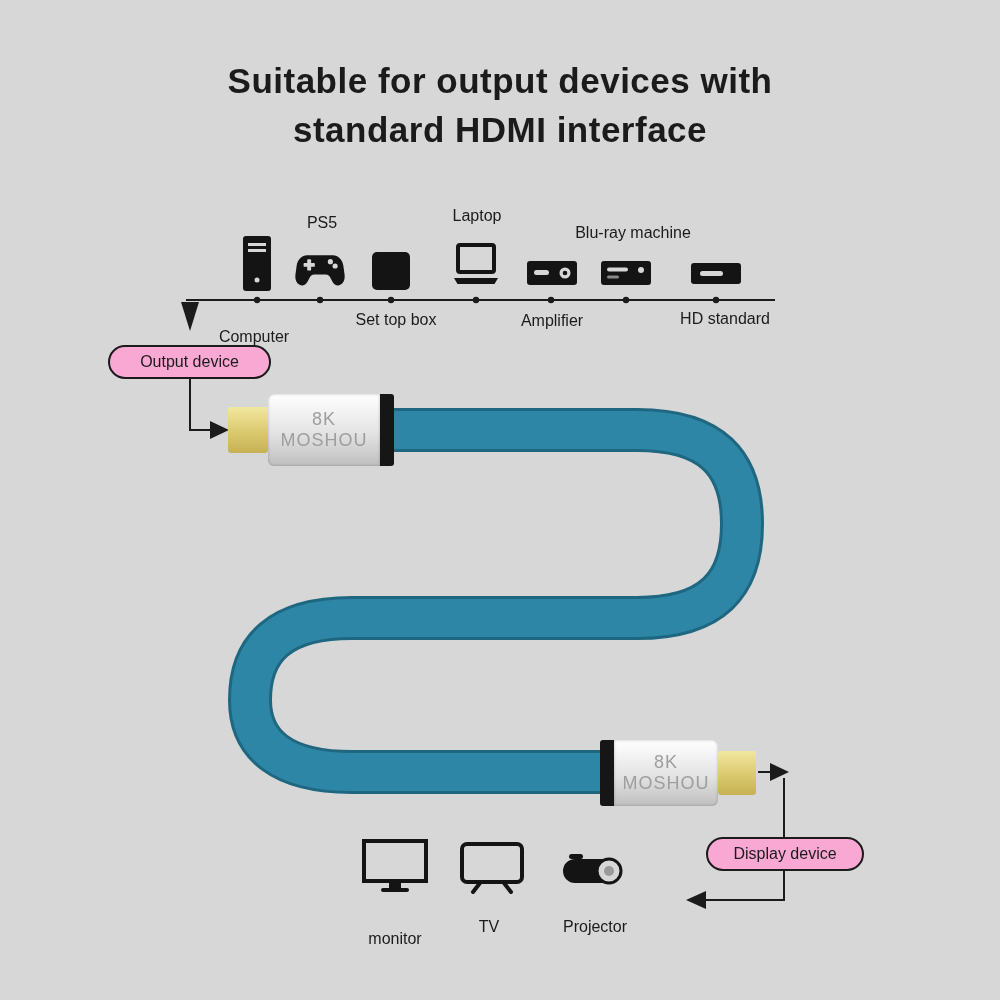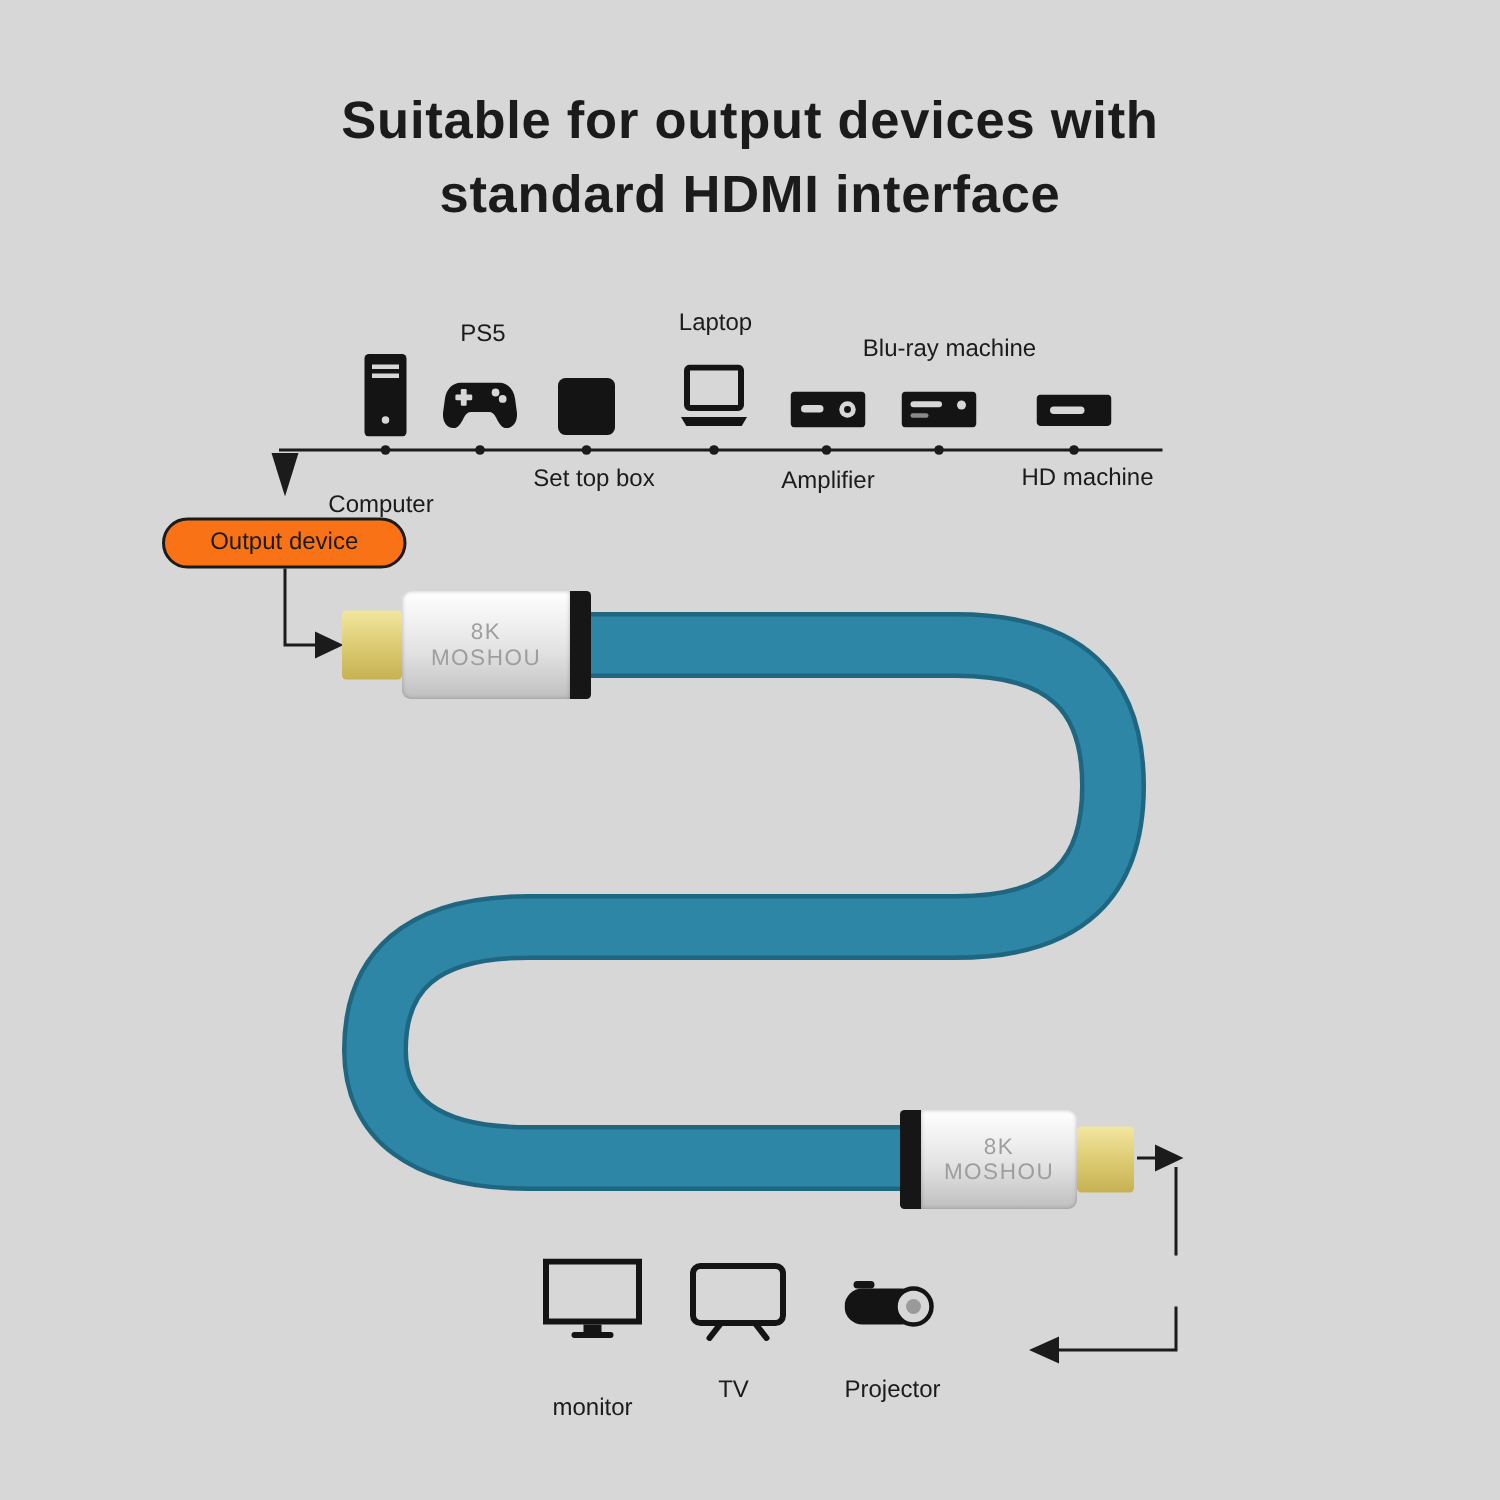--- a/index.html
+++ b/index.html
@@ -37,40 +37,40 @@
   #icon-laptop    { left:451px; top:243px; }
   #icon-amplifier { left:527px; top:261px; }
   #icon-bluray    { left:601px; top:261px; }
   #icon-hdmachine { left:691px; top:263px; }
   #icon-monitor   { left:362px; top:839px; }
   #icon-tv        { left:460px; top:842px; }
   #icon-projector { left:563px; top:850px; }
   
   .callout {
     position:absolute; height:34px; box-sizing:border-box;
-    border:2px solid #1b1b1b; border-radius:18px; background:#f97316;
+    border:2px solid #1b1b1b; border-radius:18px; background:#f9a8d4;
     display:flex; align-items:center; justify-content:center;
     font-size:16px; z-index:4;
   }
   #callout-output  { left:108px; top:345px; width:163px; }
   #callout-display { left:706px; top:837px; width:158px; }
   
   .connector { position:absolute; display:flex; align-items:center; z-index:2; }
   #connector-left  { left:228px; top:394px; }
   #connector-right { left:600px; top:740px; }
   .gold-tip {
     background:linear-gradient(180deg,#f2e7a0,#dbc96f 55%,#c6b254);
     border-radius:3px;
   }
   #connector-left  .gold-tip { width:40px; height:46px; }
   #connector-right .gold-tip { width:38px; height:44px; }
   .conn-body {
     background:linear-gradient(180deg,#ffffff,#e3e3e3 55%,#bfbfbf);
     display:flex; flex-direction:column; align-items:center; justify-content:center;
-    color:#9e9e9e; font-size:15px; letter-spacing:1px;
+    color:#9e9e9e; font-size:18px; letter-spacing:1px;
     box-shadow:inset 0 0 3px rgba(0,0,0,.25);
   }
   #connector-left  .conn-body { width:112px; height:72px; border-radius:6px 0 0 6px; }
   #connector-right .conn-body { width:104px; height:66px; border-radius:0 6px 6px 0; }
   .conn-band { background:#161616; }
   #connector-left  .conn-band { width:14px; height:72px; border-radius:0 3px 3px 0; }
   #connector-right .conn-band { width:14px; height:66px; border-radius:3px 0 0 3px; }
   
   .art { position:absolute; left:0; top:0; z-index:1; pointer-events:none; }
 </style>
@@ -163,23 +163,24 @@
       <rect x="9" y="8" width="23" height="5" rx="2.5" fill="#d7d7d7"></rect>
     </svg>
   </div>
 
   <div class="lbl lbl-ps5">PS5</div>
   <div class="lbl lbl-laptop">Laptop</div>
   <div class="lbl lbl-bluray">Blu-ray machine</div>
   <div class="lbl lbl-computer">Computer</div>
   <div class="lbl lbl-settop">Set top box</div>
   <div class="lbl lbl-amplifier">Amplifier</div>
-  <div class="lbl lbl-hd">HD machine</div>
+  <div class="lbl lbl-hd">HD standard</div>
 
   <div class="callout" id="callout-output">Output device</div>
+  <div class="callout" id="callout-display">Display device</div>
 
   <div class="connector" id="connector-left">
     <div class="gold-tip"></div>
     <div class="conn-body">
       <div>8K</div>
       <div>MOSHOU</div>
     </div>
     <div class="conn-band"></div>
   </div>
 

